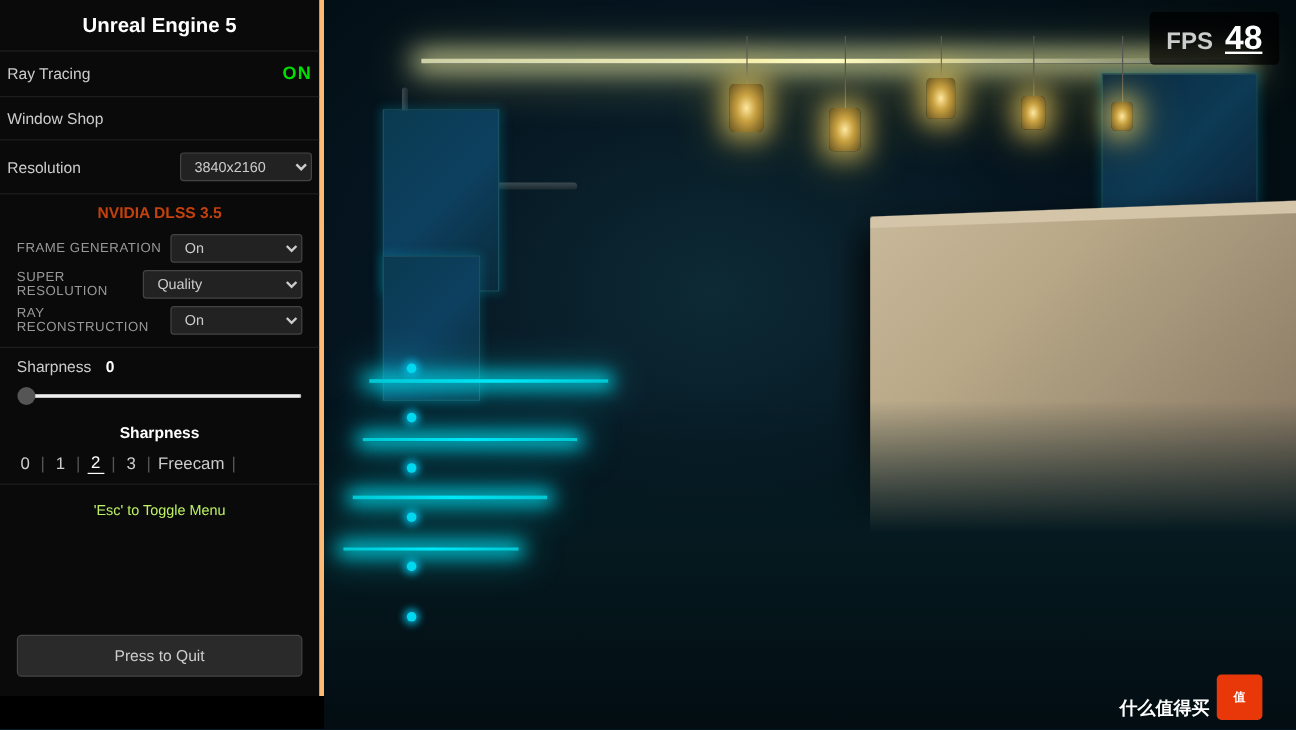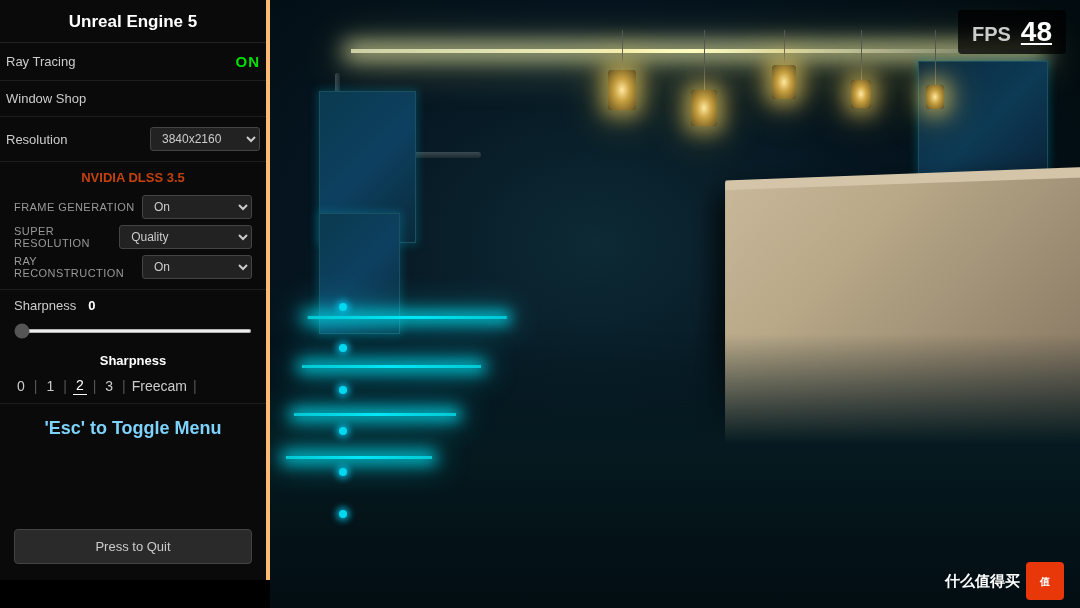--- a/index.html
+++ b/index.html
@@ -151,24 +151,23 @@
     .bookmark-sep {
       color: #555;
     }
     .bookmark-freecam {
       color: #ccc;
       cursor: pointer;
     }
 
     .toggle-hint {
       text-align: center;
-      color: #7dd3fc;
-      font-size: 18px;
+      color: #bef264;
+      font-size: 12px;
       padding: 14px 10px;
-      font-weight: bold;
     }
 
     .quit-btn-container {
       margin-top: auto;
       padding: 12px 14px 16px;
     }
     .quit-btn {
       width: 100%;
       background: #2a2a2a;
       color: #ccc;
@@ -338,23 +337,23 @@
       color: #fff;
       font-size: 28px;
       font-weight: bold;
       text-decoration: underline;
     }
 
     
     #watermark {
       position: absolute;
       bottom: 8px;
-      right: 16px;
-      display: flex;
-      align-items: center;
+      right: 28px;
+      display: flex;
+      align-items: flex-end;
       gap: 6px;
     }
     #watermark-text {
       color: #fff;
       font-size: 15px;
       font-weight: bold;
     }
     #watermark-logo {
       width: 38px;
       height: 38px;

